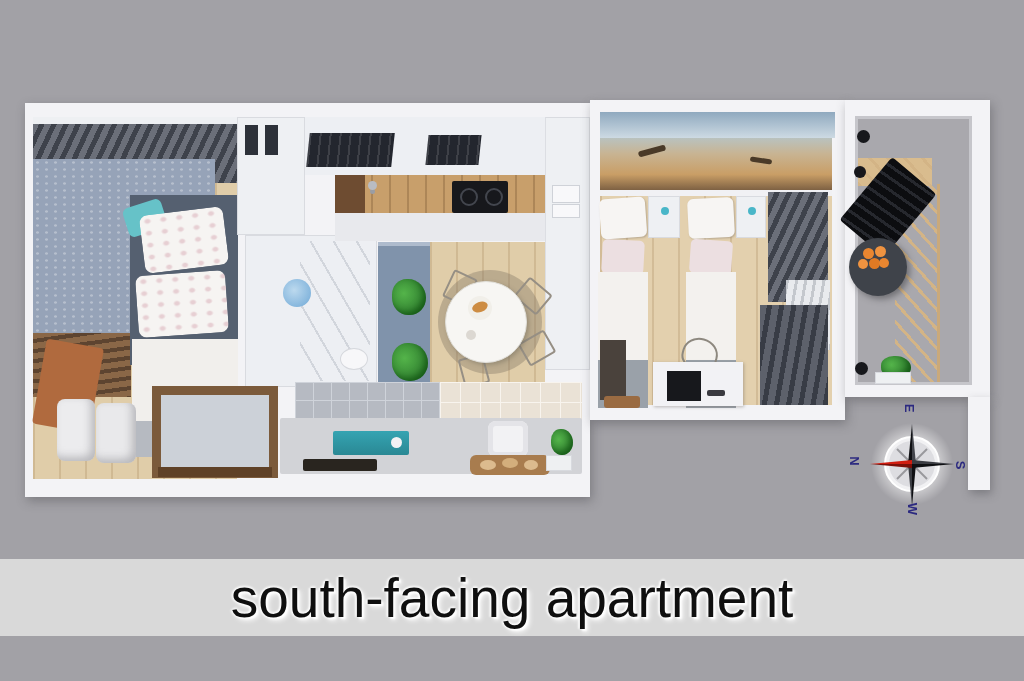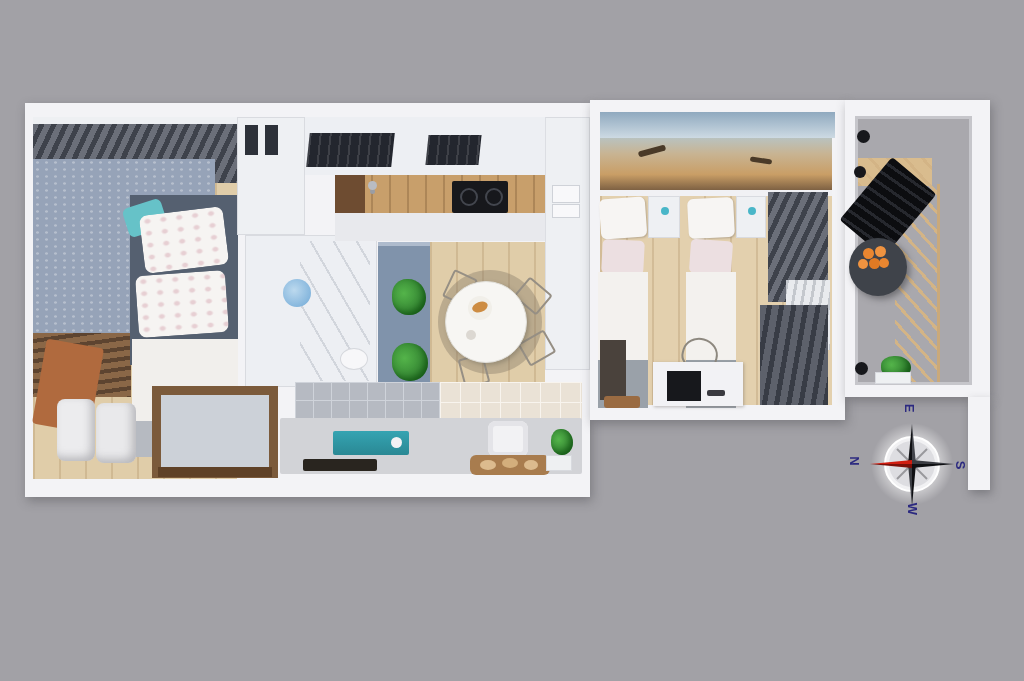--- a/index.html
+++ b/index.html
@@ -187,14 +187,17 @@
 
       <polygon points="50,46 8,50 50,50" fill="#d01d10"></polygon>
       <polygon points="50,50 8,50 50,54" fill="#7c0f08"></polygon>
     </svg>
   </div>
   <span class="compass-label" style="left:846px;top:452px;">N</span>
   <span class="compass-label" style="left:901px;top:399px;">E</span>
   <span class="compass-label" style="left:952px;top:456px;">S</span>
   <span class="compass-label" style="left:904px;top:500px;">W</span>
 
+  <div class="caption-bar">
+    <span class="caption-text">south-facing apartment</span>
+  </div>
 
 </div>
 
 </body></html>

